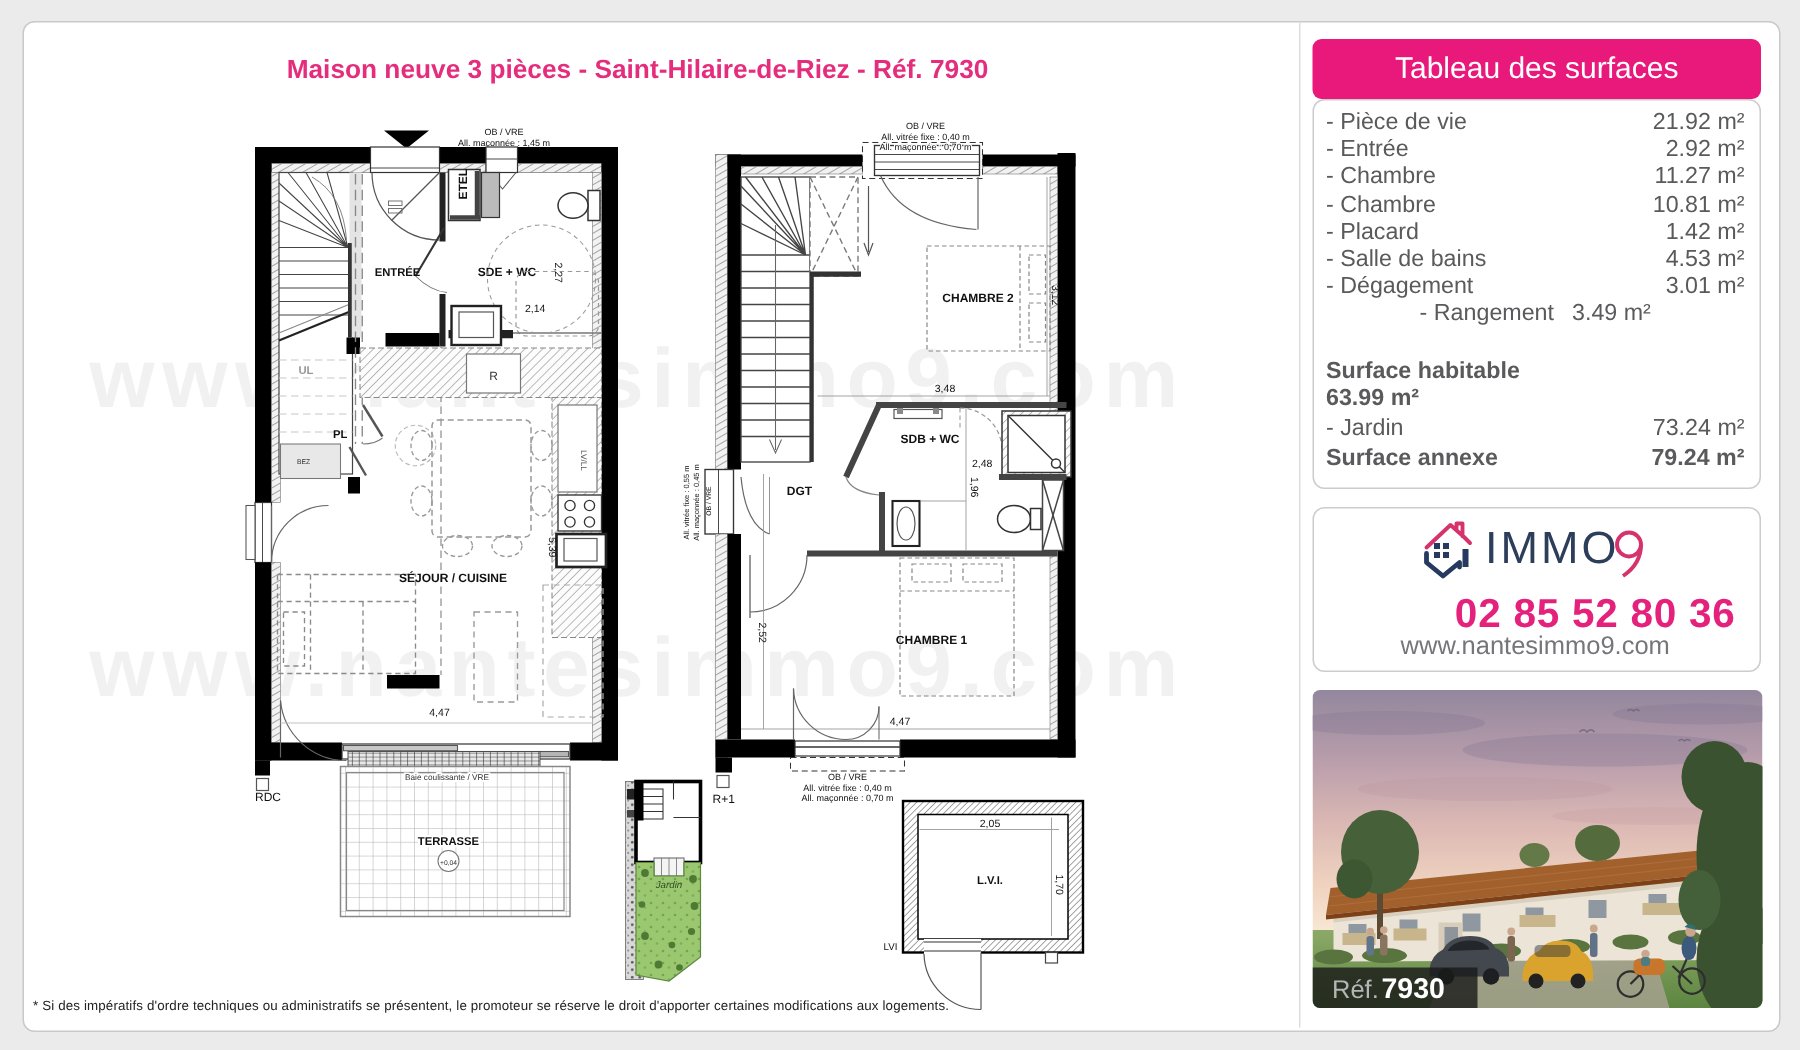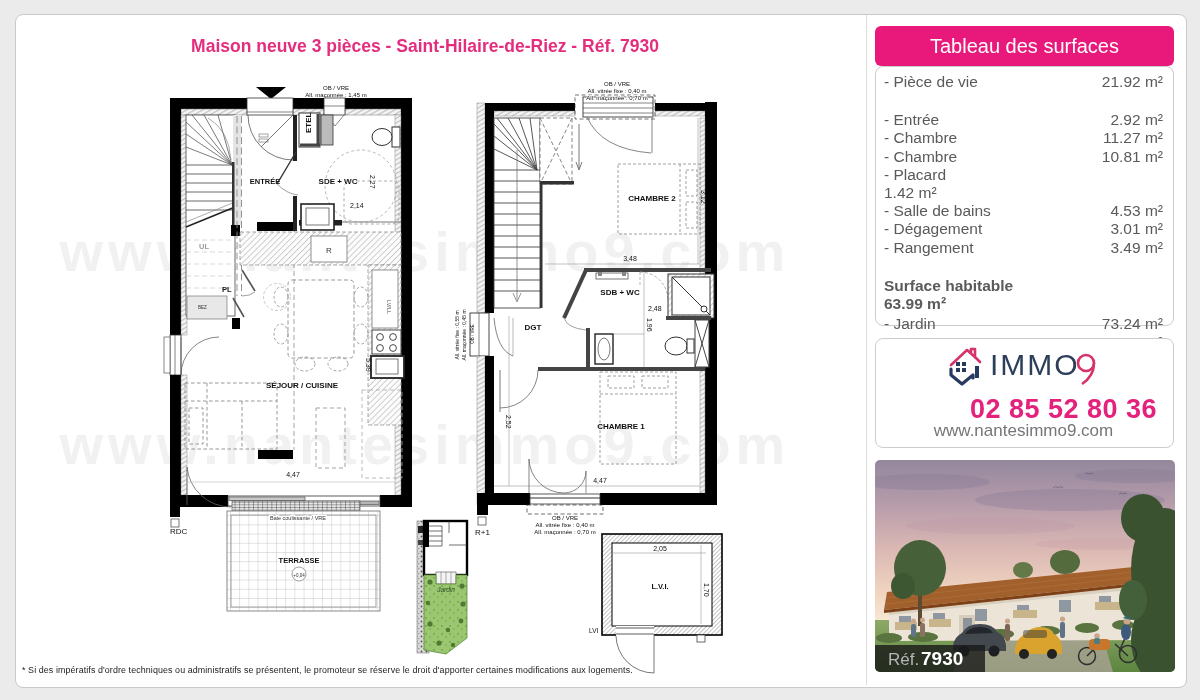--- a/index.html
+++ b/index.html
@@ -22,45 +22,45 @@
 <div class="abs" style="left:22px;top:665px;font-size:8.9px;color:#222;letter-spacing:0.1px;">* Si des impératifs d'ordre techniques ou administratifs se présentent, le promoteur se réserve le droit d'apporter certaines modifications aux logements.</div>
 
 <div class="abs" style="left:875px;top:26px;width:299px;height:40px;background:#e8197b;border-radius:6px;color:#fff;font-size:20px;display:flex;align-items:center;justify-content:center;">Tableau des surfaces</div>
 
 <div class="abs" style="left:875px;top:66px;width:297px;height:258px;background:#fff;border:1px solid #ccc;border-radius:8px;"></div>
 <div class="abs" id="rows" style="left:884px;top:73px;width:279px;font-size:15.5px;color:#5a5a5c;line-height:18.2px;">
   <div style="display:flex;justify-content:space-between;">
       <span>- Pièce de vie</span>
       <span>21.92 m²</span>
     </div>
-  <div style="display:flex;justify-content:space-between;margin-top:20px;">
+  <div style="display:flex;justify-content:space-between;">
       <span>- Entrée</span>
       <span>2.92 m²</span>
     </div>
   <div style="display:flex;justify-content:space-between;">
       <span>- Chambre</span>
       <span>11.27 m²</span>
     </div>
   <div style="display:flex;justify-content:space-between;">
       <span>- Chambre</span>
       <span>10.81 m²</span>
     </div>
-  <div style="display:flex;justify-content:space-between;flex-direction:column;">
+  <div style="display:flex;justify-content:space-between;">
       <span>- Placard</span>
       <span>1.42 m²</span>
     </div>
   <div style="display:flex;justify-content:space-between;">
       <span>- Salle de bains</span>
       <span>4.53 m²</span>
     </div>
   <div style="display:flex;justify-content:space-between;">
       <span>- Dégagement</span>
       <span>3.01 m²</span>
     </div>
-  <div style="display:flex;justify-content:space-between;gap:12px;">
+  <div style="display:flex;justify-content:center;gap:12px;">
       <span>- Rangement</span>
       <span>3.49 m²</span>
     </div>
   <div style="display:flex;justify-content:flex-end;font-weight:bold;margin-top:20px;flex-direction:column;">
       <span>Surface habitable</span>
       <span>63.99 m²</span>
     </div>
   <div style="display:flex;justify-content:space-between;margin-top:2px;">
       <span>- Jardin</span>
       <span>73.24 m²</span>

